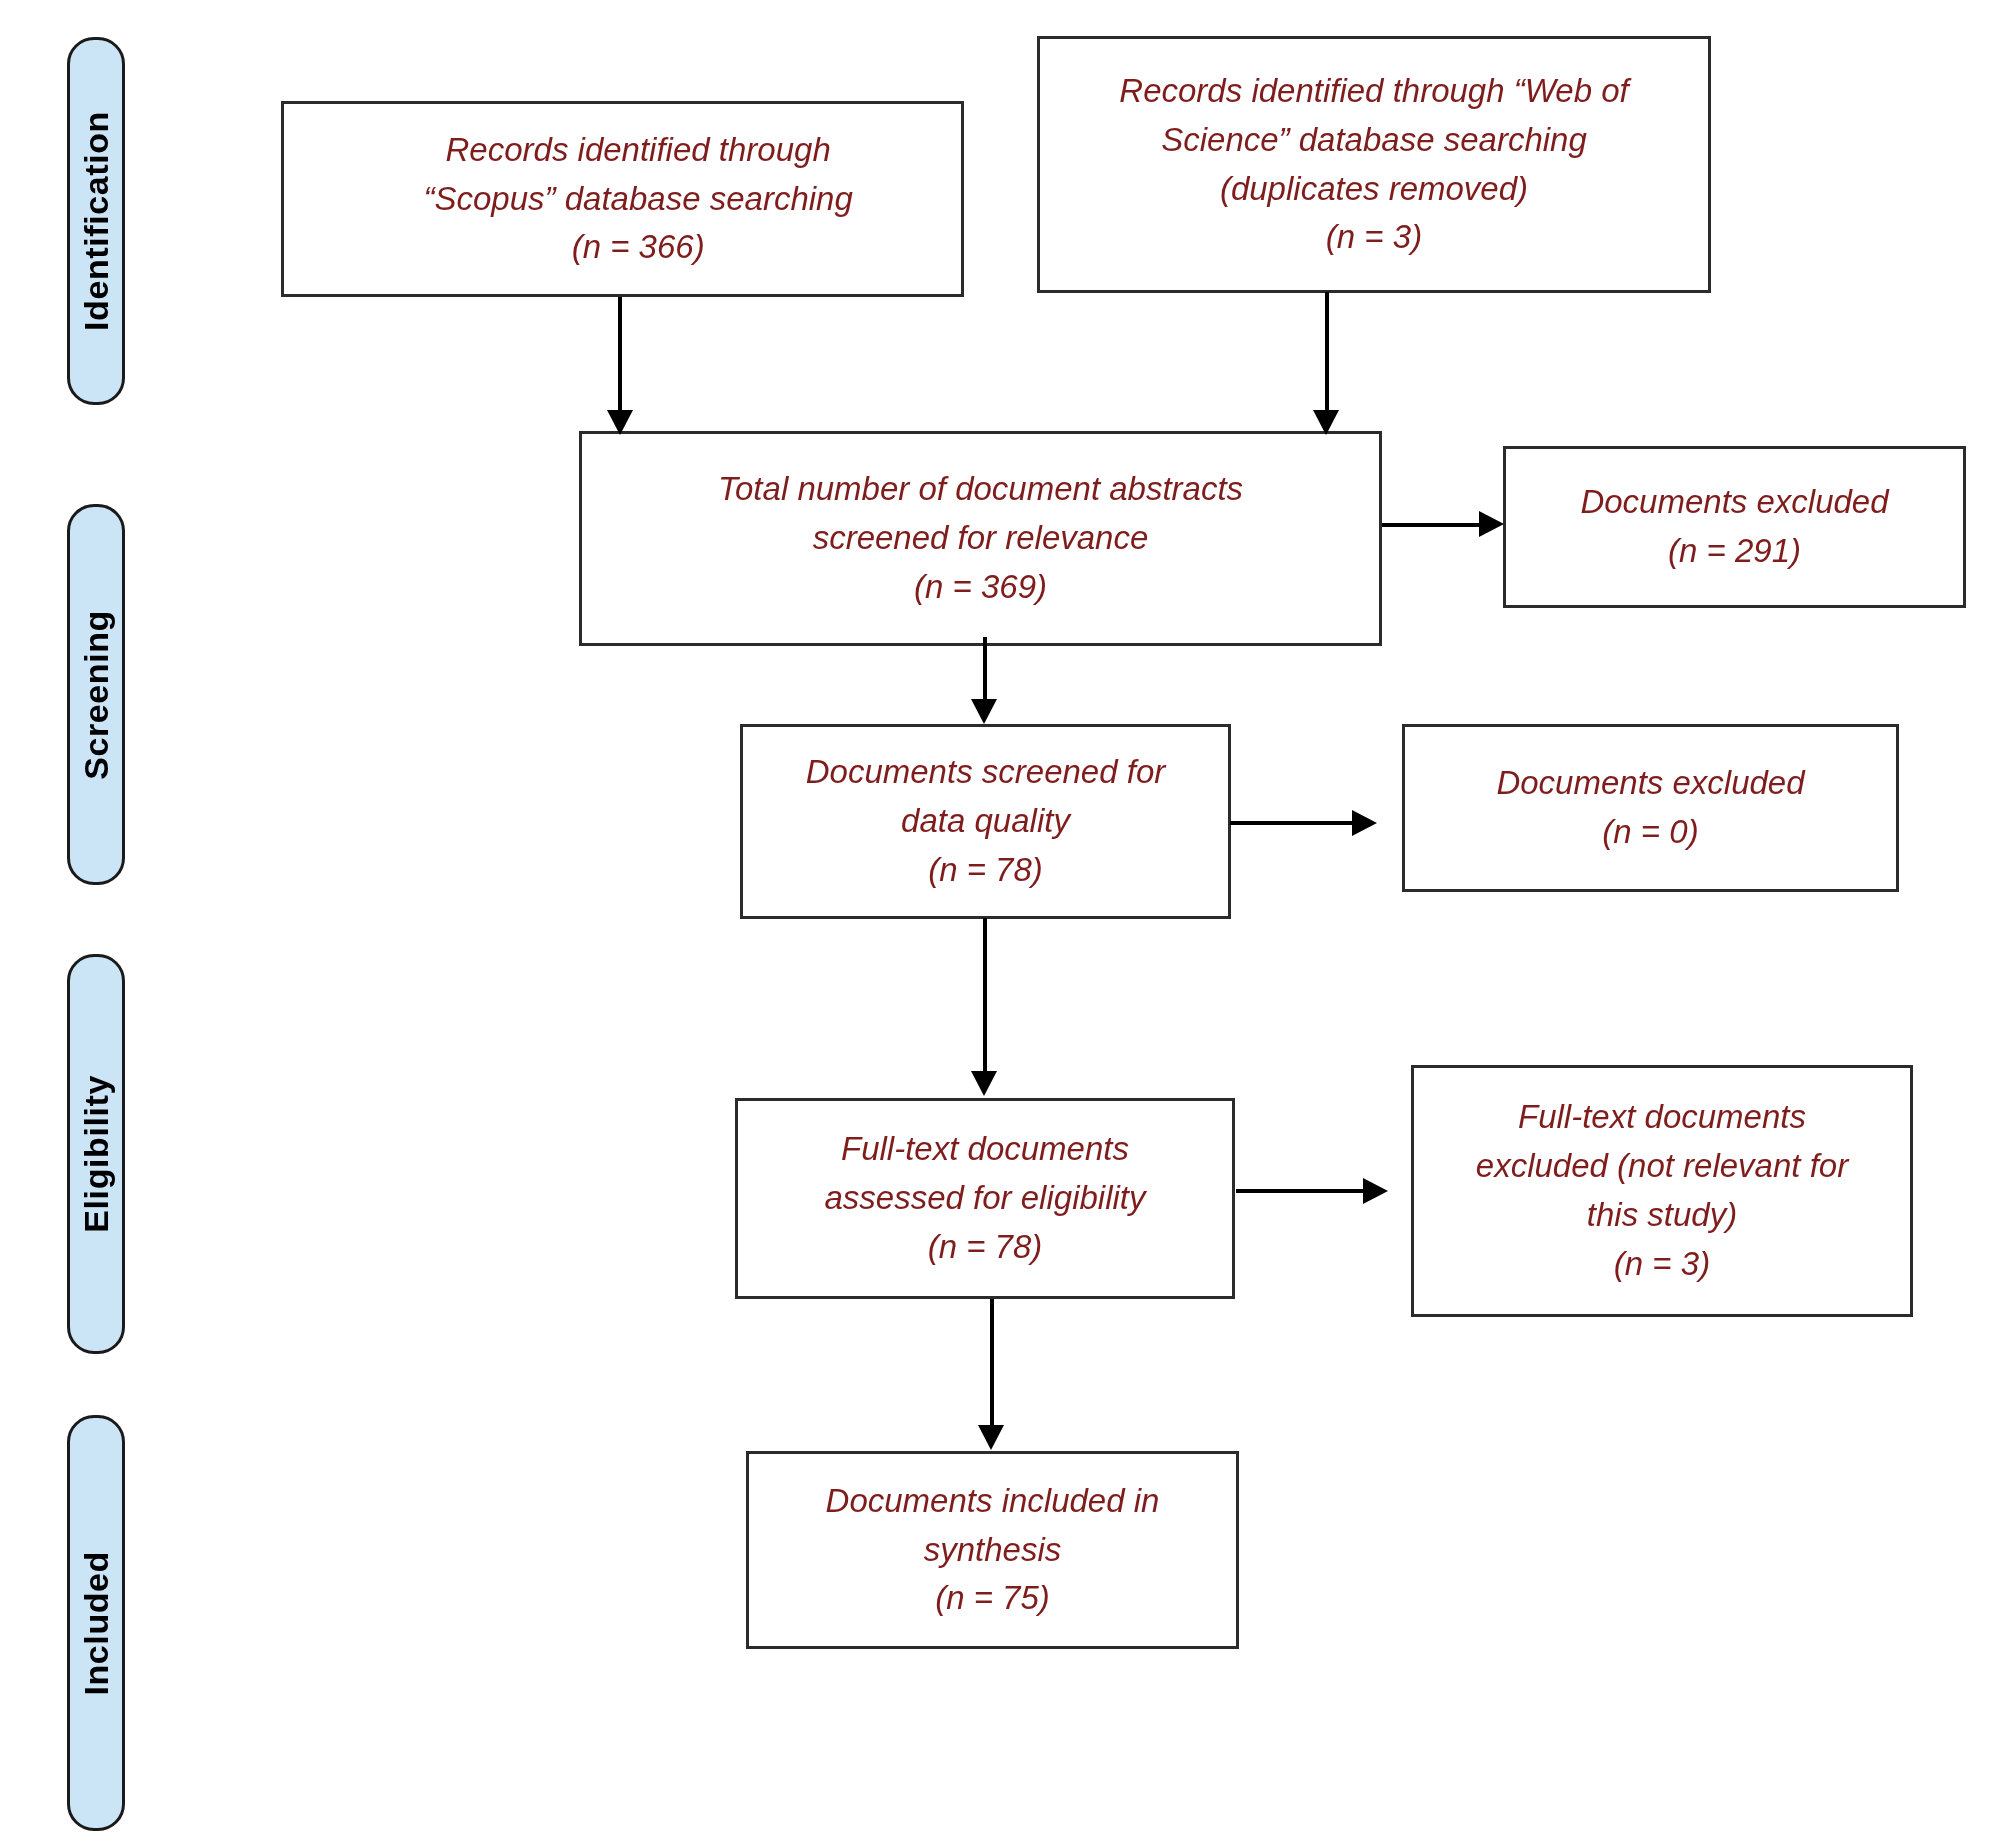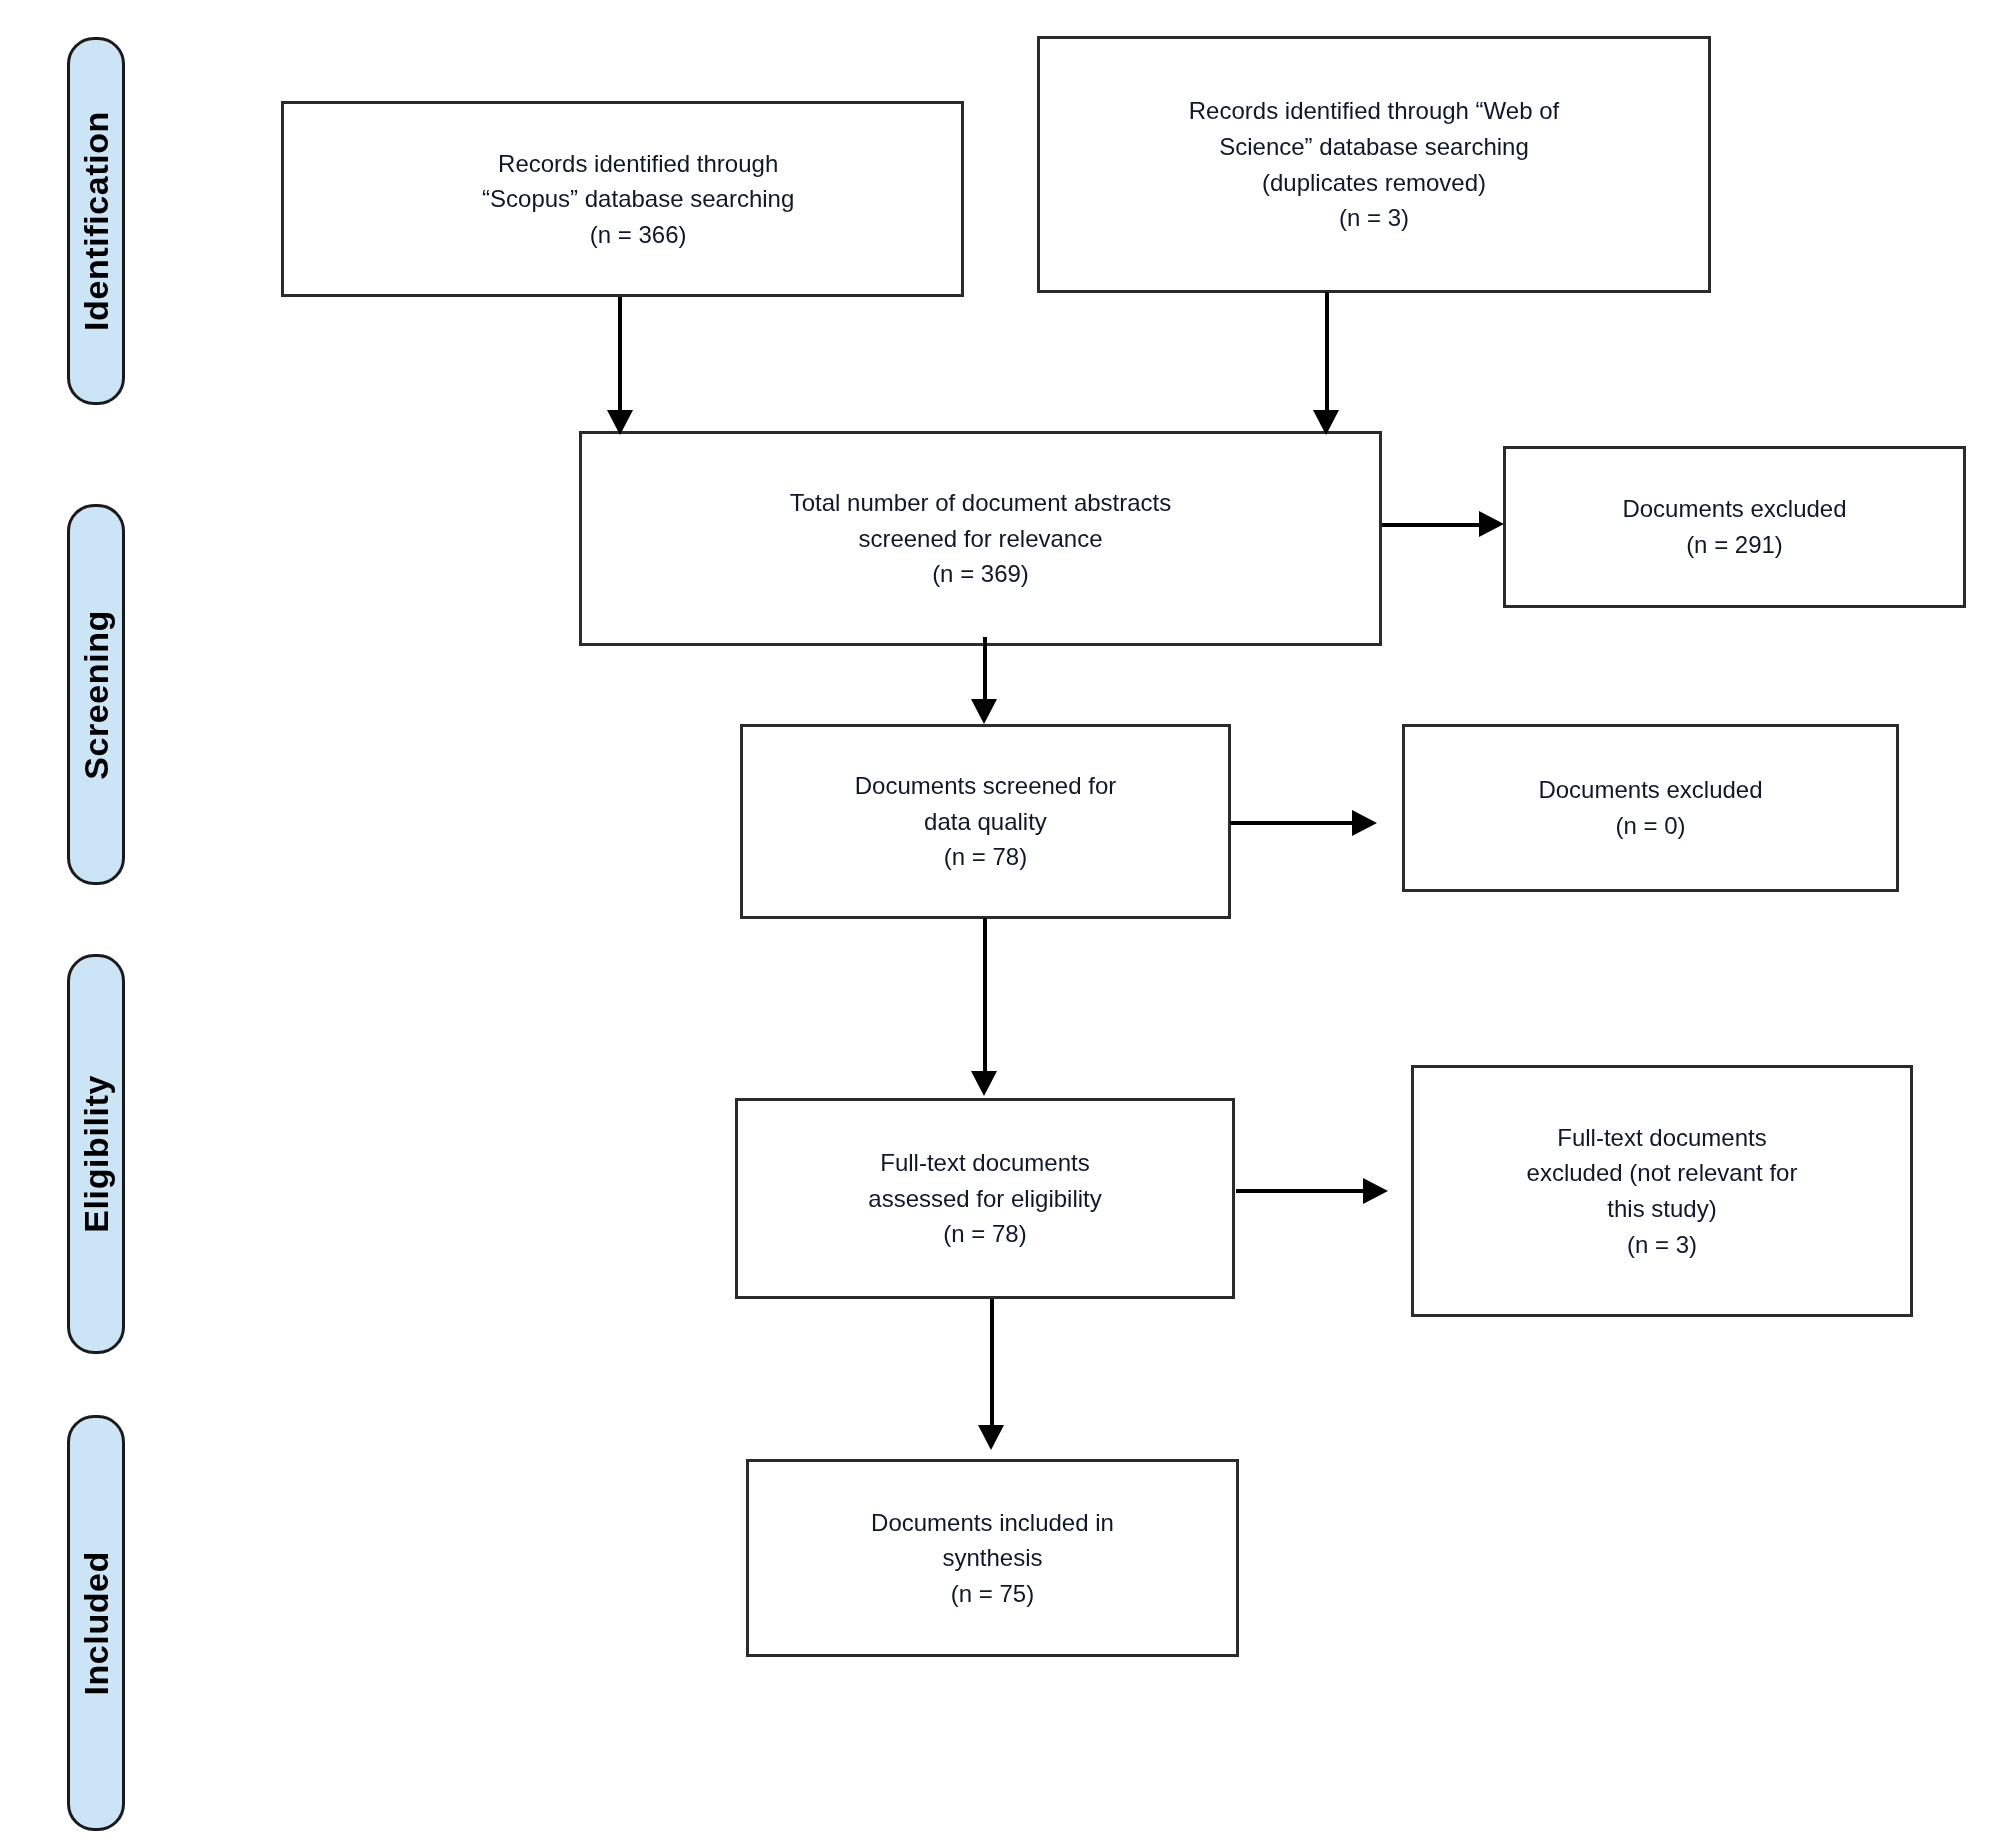--- a/index.html
+++ b/index.html
@@ -45,24 +45,25 @@
     background: #ffffff;
     border: 3px solid #2b2b2b;
     box-sizing: border-box;
     display: flex;
     align-items: center;
     justify-content: center;
     text-align: center;
     padding: 4.8px 10.7px;
   }
   .flow-box .box-text {
-    font-size: 24px;
+    font-size: 33px;
     line-height: 1.48;
-    color: #0f172a;
+    color: #7f1d1d;
     white-space: pre-line;
+    font-style: italic;
   }
   
   .conn {
     position: absolute;
     pointer-events: none;
   }
   .v-line {
     position: absolute;
     width: 3.6px;
     background: #000000;
@@ -151,21 +152,21 @@
 (n = 78)</span>
   </div>
 
   <div class="flow-box" style="left:1411px; top:1065px; width:502px; height:252px;">
     <span class="box-text">Full-text documents
 excluded (not relevant for
 this study)
 (n = 3)</span>
   </div>
 
-  <div class="flow-box" style="left:746px; top:1451px; width:493px; height:198px;margin-top:8px;">
+  <div class="flow-box" style="left:746px; top:1451px; width:493px; height:198px;">
     <span class="box-text">Documents included in
 synthesis
 (n = 75)</span>
   </div>
 
   <div class="conn">
     <div class="v-line" style="left:618px; top:297px; height:119px;"></div>
     <div class="arrow-down" style="left:607px; top:410px;"></div>
   </div>
 

